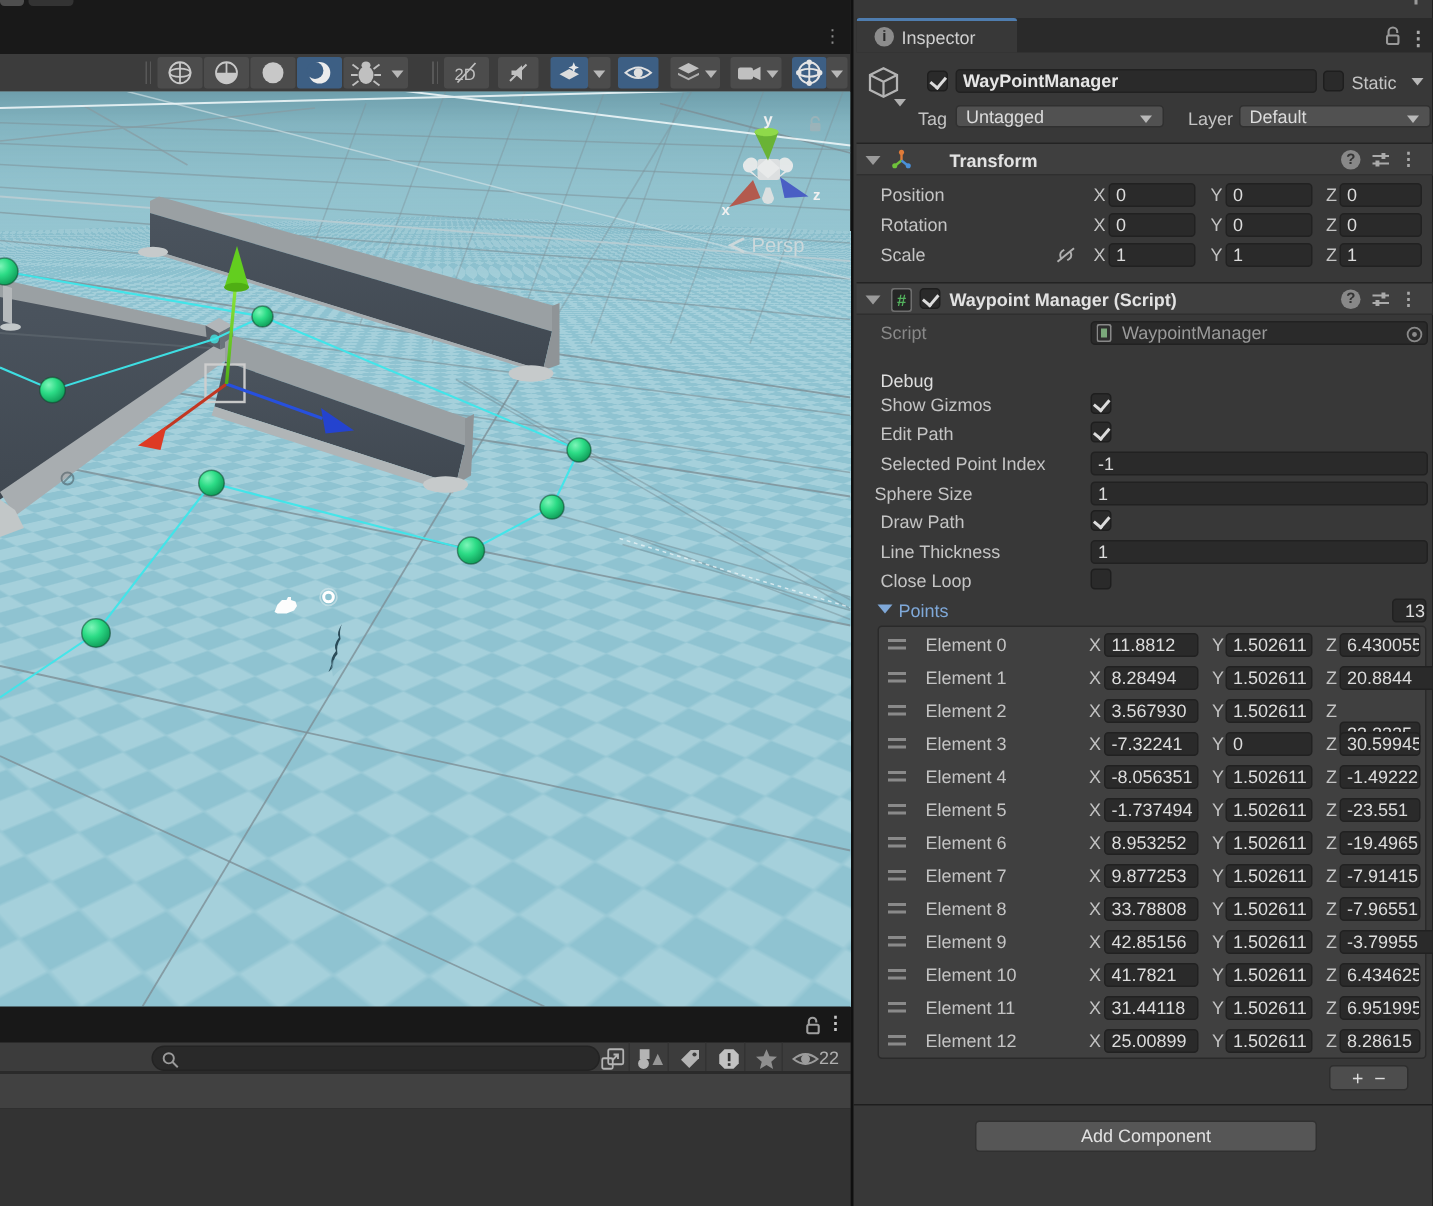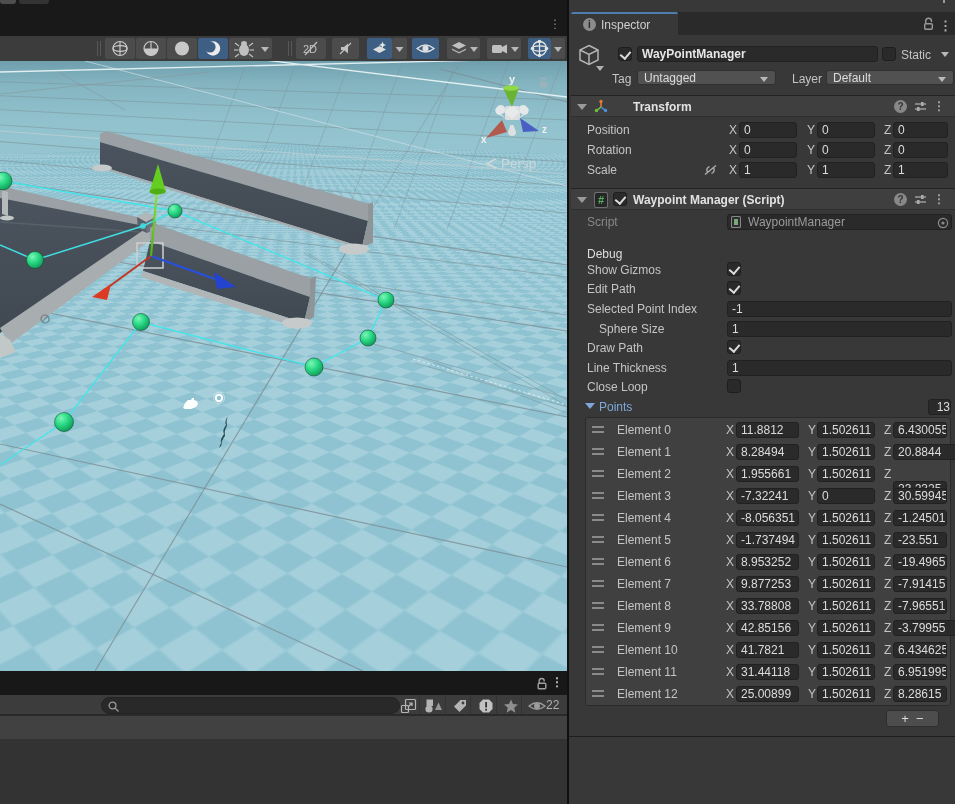--- a/index.html
+++ b/index.html
@@ -511,21 +511,21 @@
       </div>
   <div class="row" style="top:281px">
         <div class="lab" style="left:18px">Edit Path</div>
         <div class="cb on" style="left:158px;top:0"></div>
       </div>
   <div class="row" style="top:301px">
         <div class="lab" style="left:18px">Selected Point Index</div>
         <div class="fld" style="left:158px;top:0;width:225px;height:16px">-1</div>
       </div>
   <div class="row" style="top:321px">
-        <div class="lab" style="left:30px">Sphere Size</div>
+        <div class="lab" style="left:14px">Sphere Size</div>
         <div class="fld" style="left:158px;top:0;width:225px;height:16px">1</div>
       </div>
   <div class="row" style="top:340px">
         <div class="lab" style="left:18px">Draw Path</div>
         <div class="cb on" style="left:158px;top:0"></div>
       </div>
   <div class="row" style="top:360px">
         <div class="lab" style="left:18px">Line Thickness</div>
         <div class="fld" style="left:158px;top:0;width:225px;height:16px">1</div>
       </div>
@@ -560,21 +560,21 @@
 <div class="xyz" style="left:239px">Y</div>
           <div class="fld" style="left:248px;top:0;width:58px;height:16px">1.502611</div>
 <div class="xyz" style="left:315px">Z</div>
           <div class="fld" style="left:324px;top:0;width:76px;height:16px">20.8844</div>
 </div>
 <div class="row" style="top:466px">
 <div class="abs" style="left:23px;top:4px;width:12px;height:2px;background:#8a8a8a"></div>
 <div class="abs" style="left:23px;top:9px;width:12px;height:2px;background:#8a8a8a"></div>
 <div class="lab" style="left:48px">Element 2</div>
 <div class="xyz" style="left:157px">X</div>
-          <div class="fld" style="left:167px;top:0;width:63px;height:16px">1.955661</div>
+          <div class="fld" style="left:167px;top:0;width:63px;height:16px">3.567930</div>
 <div class="xyz" style="left:239px">Y</div>
           <div class="fld" style="left:248px;top:0;width:58px;height:16px">1.502611</div>
 <div class="xyz" style="left:315px">Z</div>
           <div class="fld" style="left:324px;top:15px;width:54px;height:16px">23.2325</div>
 </div>
 <div class="row" style="top:488px">
 <div class="abs" style="left:23px;top:4px;width:12px;height:2px;background:#8a8a8a"></div>
 <div class="abs" style="left:23px;top:9px;width:12px;height:2px;background:#8a8a8a"></div>
 <div class="lab" style="left:48px">Element 3</div>
 <div class="xyz" style="left:157px">X</div>
@@ -586,21 +586,21 @@
 </div>
 <div class="row" style="top:510px">
 <div class="abs" style="left:23px;top:4px;width:12px;height:2px;background:#8a8a8a"></div>
 <div class="abs" style="left:23px;top:9px;width:12px;height:2px;background:#8a8a8a"></div>
 <div class="lab" style="left:48px">Element 4</div>
 <div class="xyz" style="left:157px">X</div>
           <div class="fld" style="left:167px;top:0;width:63px;height:16px">-8.056351</div>
 <div class="xyz" style="left:239px">Y</div>
           <div class="fld" style="left:248px;top:0;width:58px;height:16px">1.502611</div>
 <div class="xyz" style="left:315px">Z</div>
-          <div class="fld" style="left:324px;top:0;width:54px;height:16px">-1.24501</div>
+          <div class="fld" style="left:324px;top:0;width:54px;height:16px">-1.49222</div>
 </div>
 <div class="row" style="top:532px">
 <div class="abs" style="left:23px;top:4px;width:12px;height:2px;background:#8a8a8a"></div>
 <div class="abs" style="left:23px;top:9px;width:12px;height:2px;background:#8a8a8a"></div>
 <div class="lab" style="left:48px">Element 5</div>
 <div class="xyz" style="left:157px">X</div>
           <div class="fld" style="left:167px;top:0;width:63px;height:16px">-1.737494</div>
 <div class="xyz" style="left:239px">Y</div>
           <div class="fld" style="left:248px;top:0;width:58px;height:16px">1.502611</div>
 <div class="xyz" style="left:315px">Z</div>
@@ -679,14 +679,15 @@
 <div class="xyz" style="left:157px">X</div>
           <div class="fld" style="left:167px;top:0;width:63px;height:16px">25.00899</div>
 <div class="xyz" style="left:239px">Y</div>
           <div class="fld" style="left:248px;top:0;width:58px;height:16px">1.502611</div>
 <div class="xyz" style="left:315px">Z</div>
           <div class="fld" style="left:324px;top:0;width:54px;height:16px">8.28615</div>
 </div>
 </div>
   <div class="abs" style="left:317px;top:710px;width:53px;height:17px;background:#4d4d4d;border:1px solid #2e2e2e;border-radius:3px;color:#ddd;text-align:center;font-size:13px;line-height:15px">+&nbsp;&nbsp;−</div>
   <div class="abs" style="left:0;top:736px;width:388px;height:1px;background:#1e1e1e"></div>
+  <div class="abs" style="left:81px;top:747px;width:228px;height:21px;background:#565656;border:1px solid #303030;border-radius:3px;color:#e2e2e2;text-align:center;font-size:12px;line-height:19px">Add Component</div>
  </div>
 </div>
 
 </body></html>

